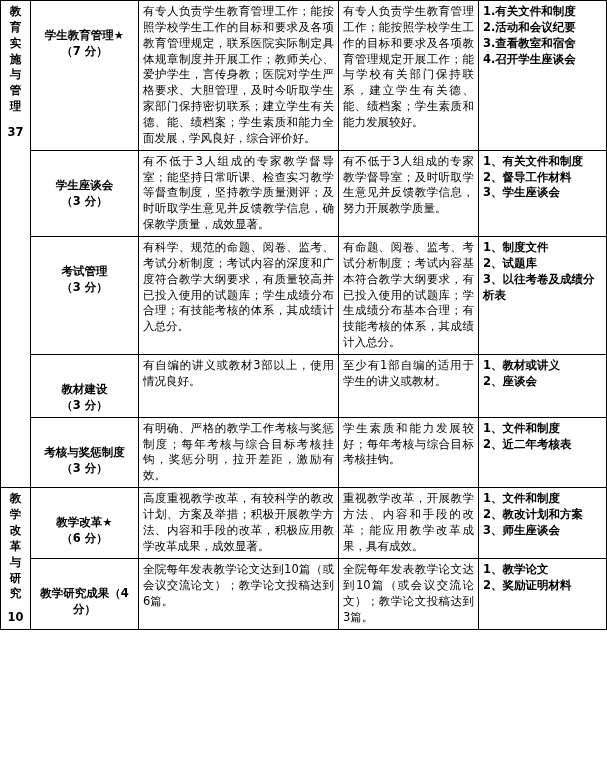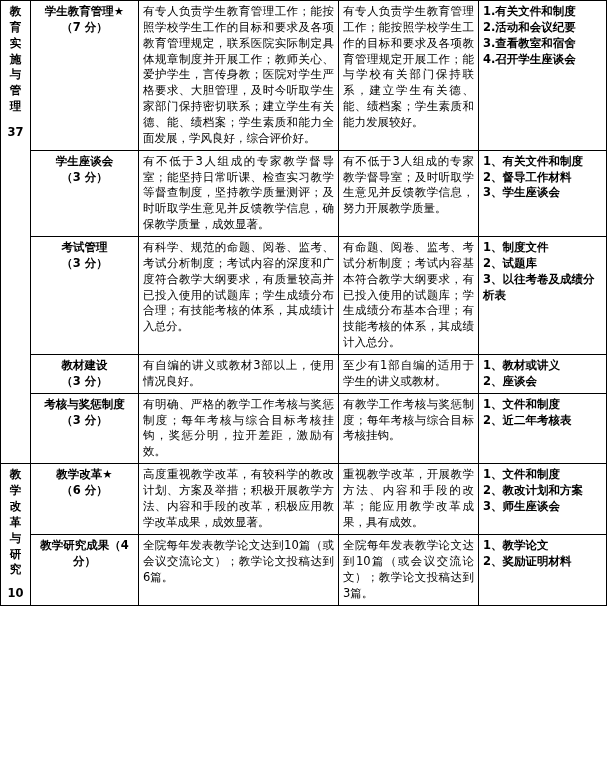--- a/index.html
+++ b/index.html
@@ -46,21 +46,21 @@
   td.cat .catline {
     display: block;
   }
   td.item {
     text-align: center;
     font-weight: bold;
     font-size: 12px;
     line-height: 1.5;
     vertical-align: middle;
   }
-  td.item .it-name { display: block; }
+  td.item .it-name { display: block; margin-top: 24px; }
   td.item .it-score { display: block; }
   td.body {
     font-weight: normal;
     font-size: 11.5px;
     text-align: justify;
   }
   td.evidence {
     font-weight: bold;
     font-size: 11.5px;
   }
@@ -135,21 +135,21 @@
       <td class="body">至少有1部自编的适用于学生的讲义或教材。</td>
       <td class="evidence" style="white-space: pre-line;">1、教材或讲义
 2、座谈会</td>
     </tr>
 
     <tr>
       <td class="item">
         <span class="it-name">考核与奖惩制度（3 分）</span>
       </td>
       <td class="body">有明确、严格的教学工作考核与奖惩制度；每年考核与综合目标考核挂钩，奖惩分明，拉开差距，激励有效。</td>
-      <td class="body">有教学工作考核与奖惩制度；每年考核与综合目标考核挂钩。</td>
+      <td class="body">学生素质和能力发展较好；每年考核与综合目标考核挂钩。</td>
       <td class="evidence" style="white-space: pre-line;">1、文件和制度
 2、近二年考核表</td>
     </tr>
 
     <tr>
       <td class="cat" rowspan="2">
         <span class="catline">教学</span>
         <span class="catline">改革</span>
         <span class="catline">与</span>
         <span class="catline">研究</span>

